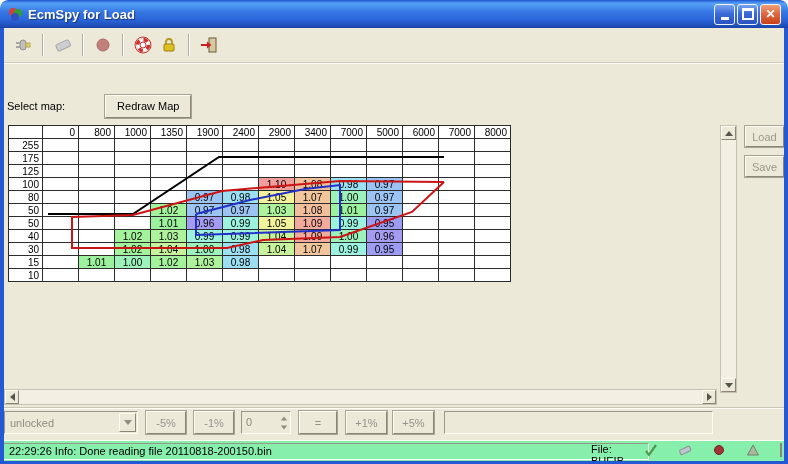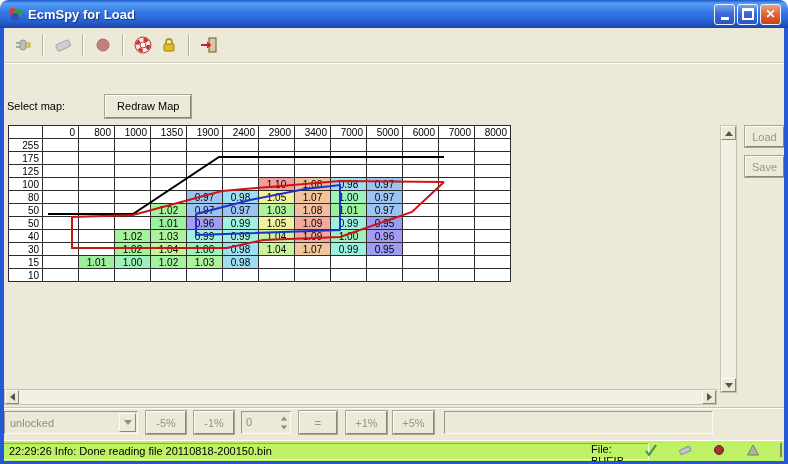--- a/index.html
+++ b/index.html
@@ -86,21 +86,21 @@
   .b-eq{left:299px;width:38px;} .b-p1{left:346px;width:41px;} .b-p5{left:393px;width:41px;}
   .spin{position:absolute;left:241px;top:411px;width:50px;height:23px;background:#ece9d8;
     border:1px solid;border-color:#9a968a #fffdf2 #fffdf2 #9a968a;display:flex;box-sizing:border-box;z-index:3;}
   .spin-val{flex:1;padding-left:4px;color:#8f8d80;line-height:21px;}
   .spin-arrows{width:13px;display:flex;flex-direction:column;align-items:center;justify-content:center;gap:4px;}
   .spin-arrows .tri-up{border-bottom-color:#8f8d80;transform:scale(.8);}
   .spin-arrows .tri-dn{border-top-color:#8f8d80;transform:scale(.8);}
   .entry{position:absolute;left:444px;top:411px;width:269px;height:23px;background:#ece9d8;
     border:1px solid;border-color:#9a968a #fffdf2 #fffdf2 #9a968a;box-sizing:border-box;z-index:3;}
   
-  .statusbar{position:absolute;left:0;right:0;top:440px;height:21px;background:#bef264;border-top:1px solid #fffdf4;z-index:8;}
+  .statusbar{position:absolute;left:0;right:0;top:440px;height:21px;background:#86efac;border-top:1px solid #fffdf4;z-index:8;}
   .status-panel{position:absolute;left:3px;top:2px;width:646px;height:17px;box-sizing:border-box;
     border:1px solid;border-color:#9a968a #fffdf2 #fffdf2 #9a968a;line-height:15px;padding-left:5px;
     white-space:nowrap;overflow:hidden;}
   .status-right{position:absolute;left:652px;right:6px;top:2px;height:17px;display:flex;
     align-items:flex-start;justify-content:flex-end;gap:20px;}
   .s-icon{display:flex;align-items:center;justify-content:center;width:14px;height:14px;}
   .checker{width:12px;height:12px;border:1px solid #8a8578;
     background:repeating-conic-gradient(#cfccbc 0 25%,#f6f4ea 0 50%) 0 0/6px 6px;}
 </style>
 </head>

